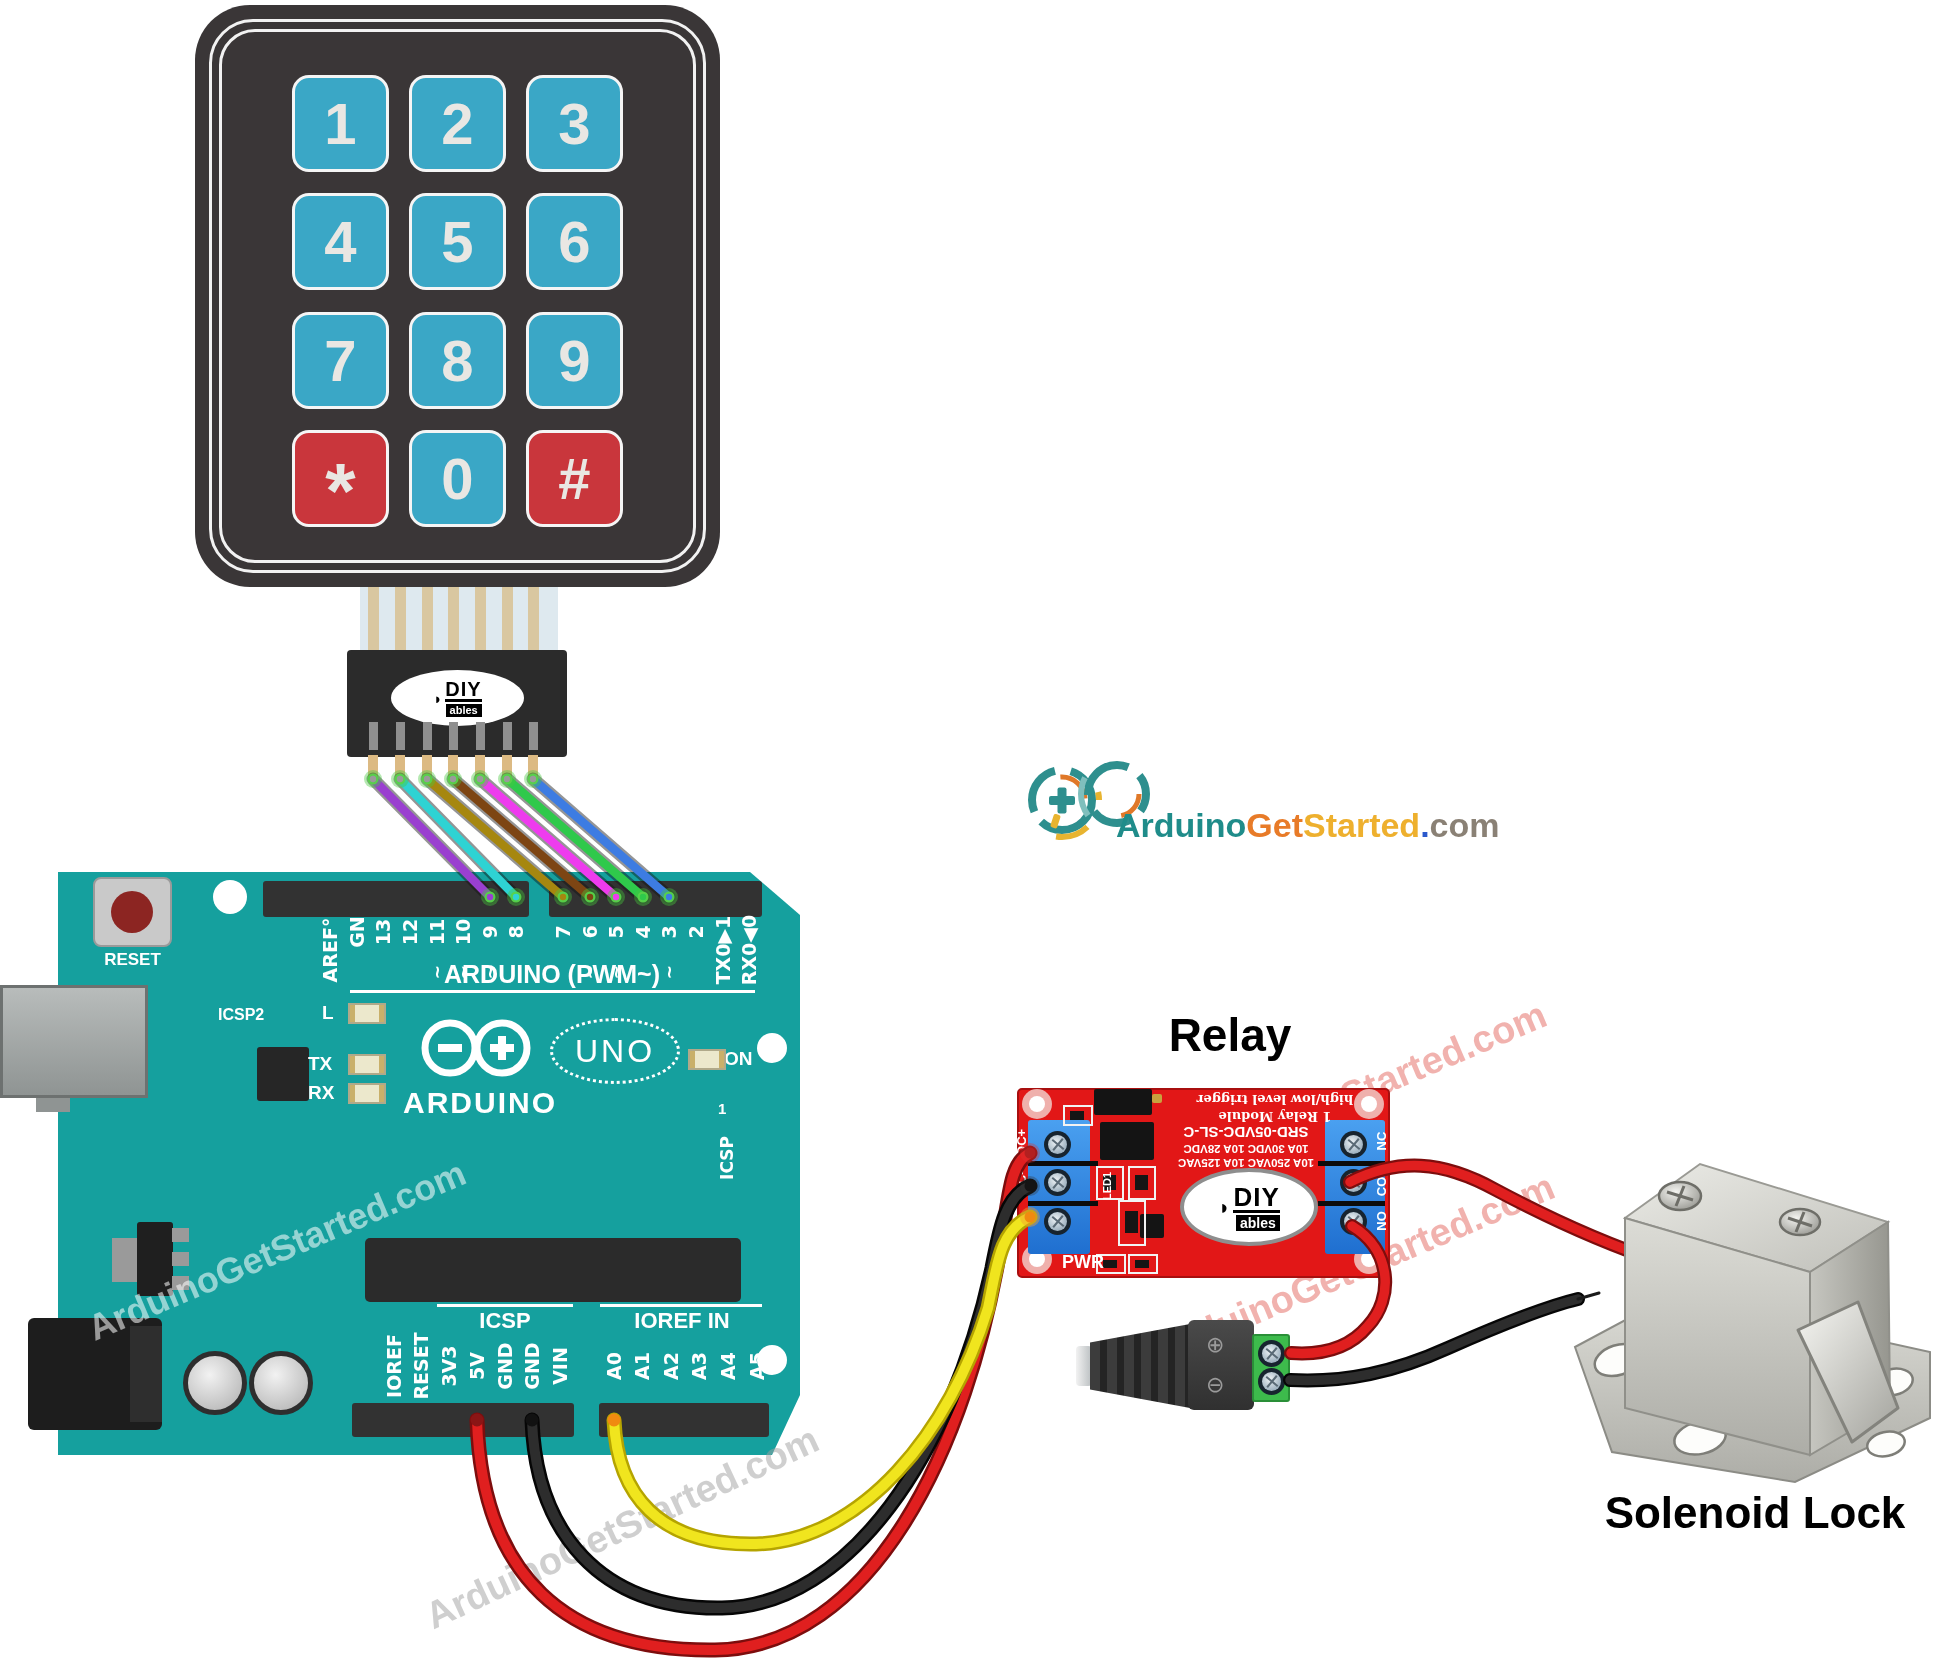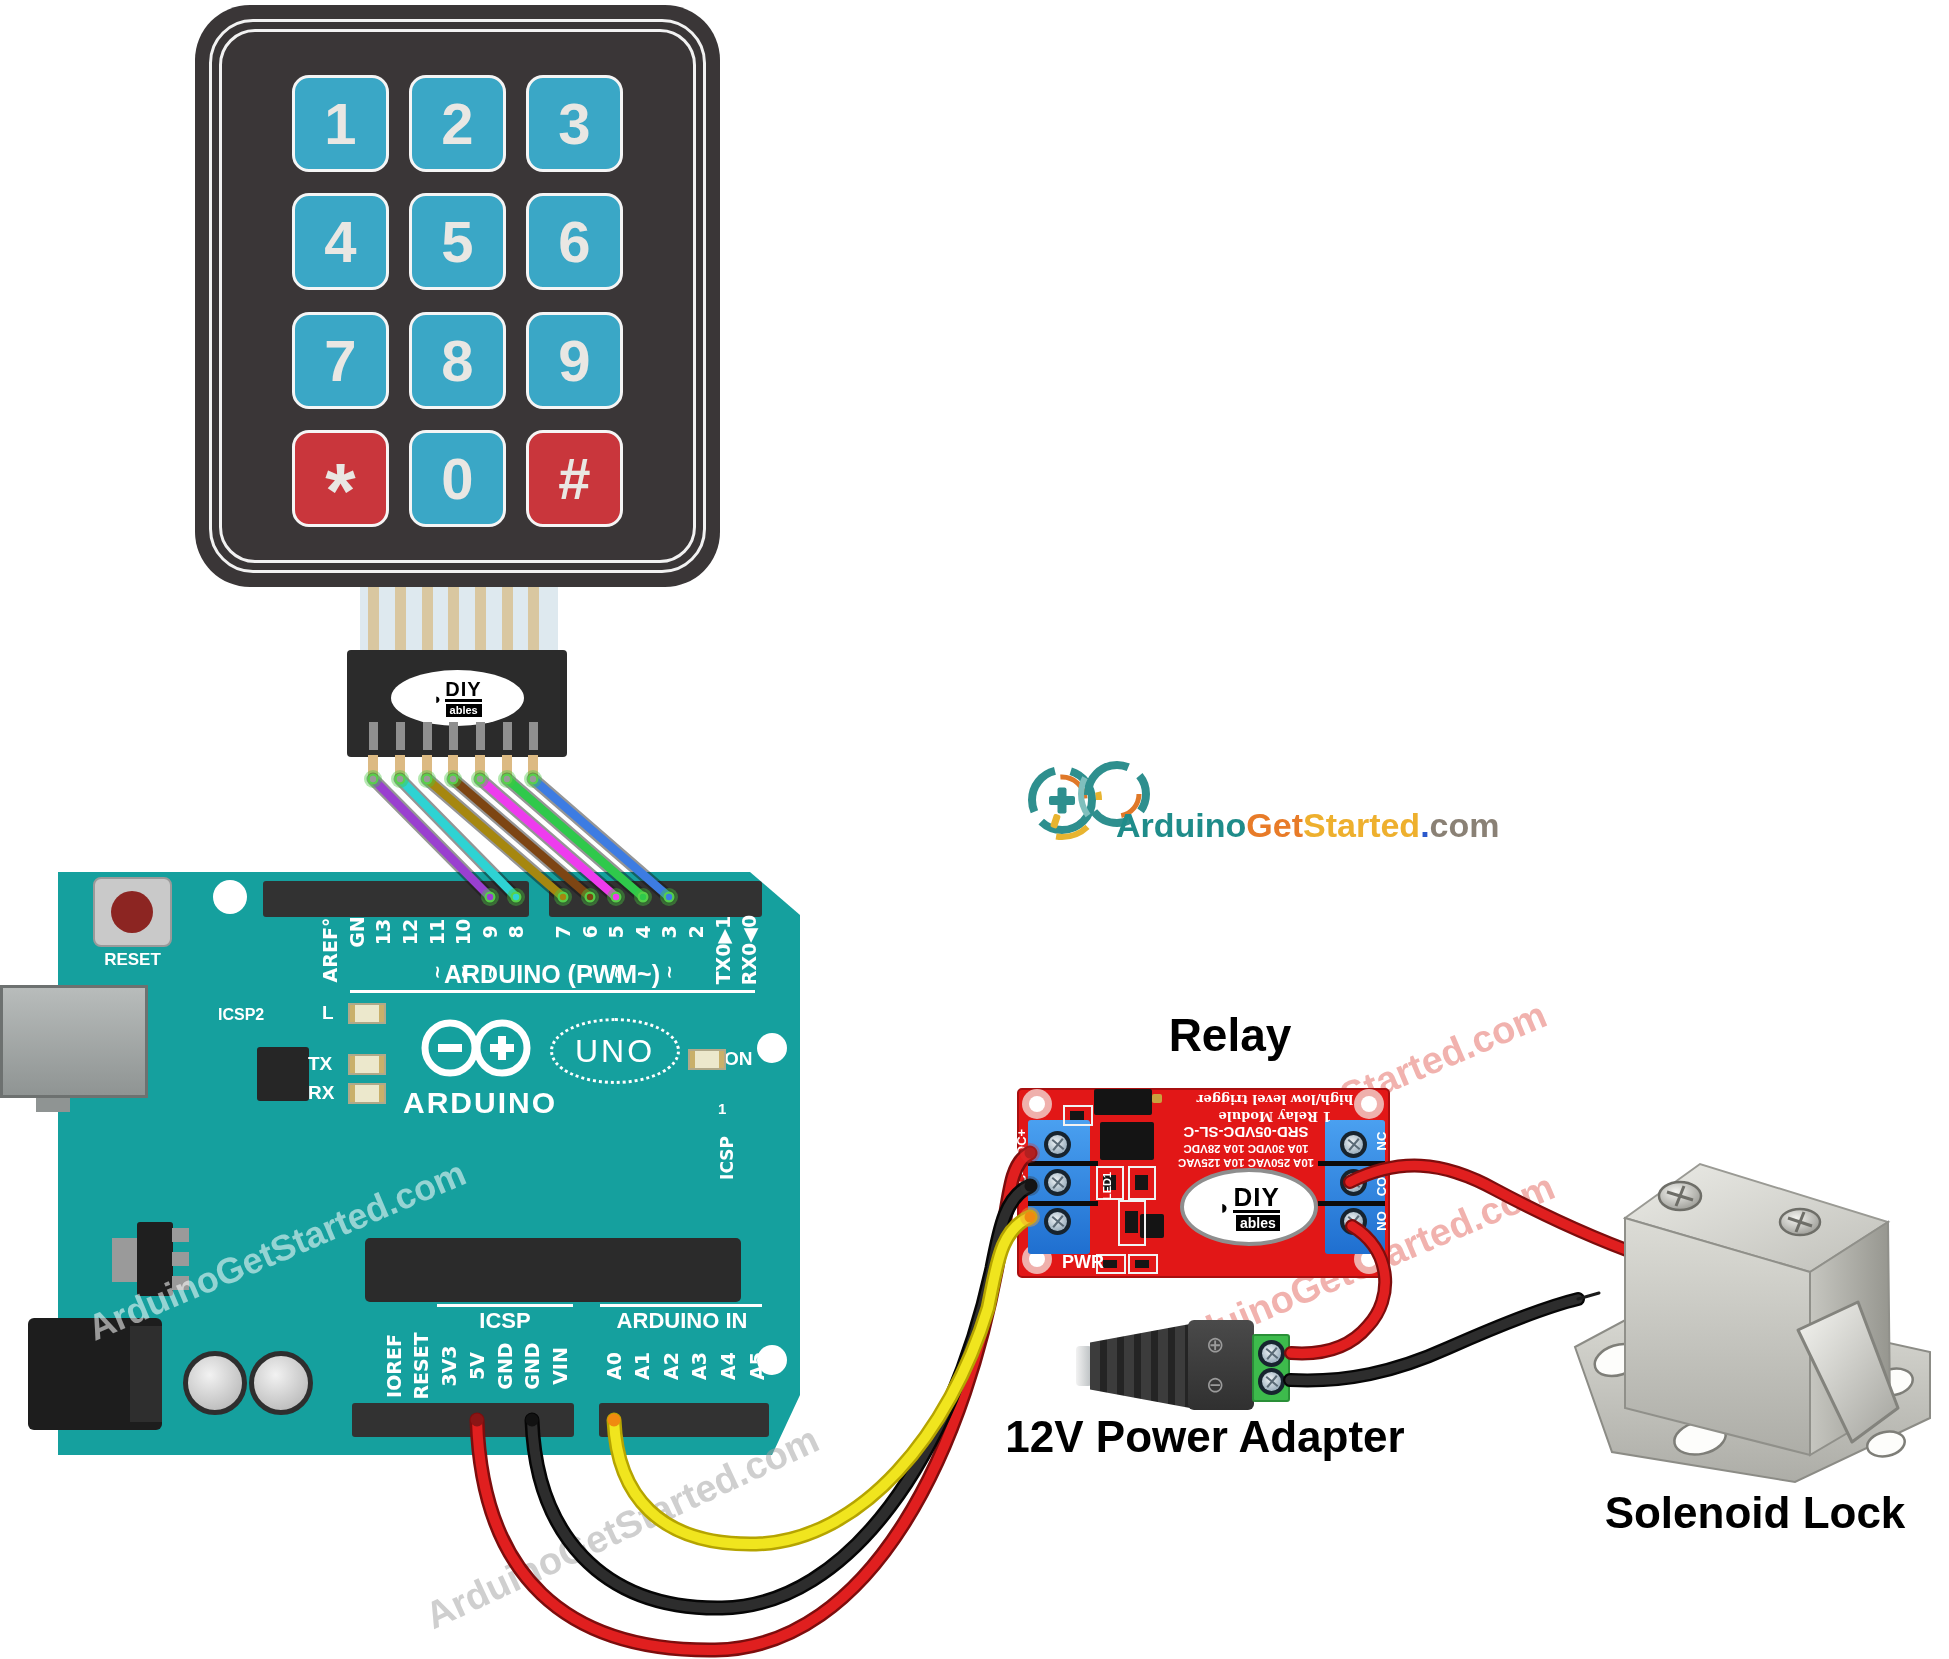--- a/index.html
+++ b/index.html
@@ -336,21 +336,21 @@
       </div>
       <div class="vpin" style="left: 756.5px; top: 1366px;">
         <span>A5</span>
       </div>
     </div>
 
   <div class="wcap" style="left:432px;top:960px;width:240px;font-size:25px;">ARDUINO (PWM~)</div>
   <div class="wline" style="left:350px;top:990px;width:405px;"></div>
   <div class="wcap" style="left:445px;top:1308px;width:120px;font-size:22px;">ICSP</div>
   <div class="wline" style="left:437px;top:1304px;width:136px;"></div>
-  <div class="wcap" style="left:598px;top:1308px;width:168px;font-size:22px;">ARDUINO IN</div>
+  <div class="wcap" style="left:598px;top:1308px;width:168px;font-size:22px;">IOREF IN</div>
   <div class="wline" style="left:600px;top:1304px;width:162px;"></div>
   <div class="wcap" style="left:400px;top:1086px;width:160px;font-size:30px;letter-spacing:2px;">ARDUINO</div>
   <div class="abs" style="left:550px;top:1018px;width:124px;height:60px;border:3px dotted #fff;border-radius:50%;
        display:flex;align-items:center;justify-content:center;color:#fff;font-size:32px;letter-spacing:3px;z-index:3;">
       <span>UNO</span>
     </div>
   <svg class="abs" style="left:405px;top:1010px;z-index:3;" width="290" height="80">
     <circle cx="45" cy="38" r="25" fill="none" stroke="#fff" stroke-width="7"></circle>
     <circle cx="97" cy="38" r="25" fill="none" stroke="#fff" stroke-width="7"></circle>
     <rect x="33" y="34" width="24" height="8" fill="#fff"></rect>
@@ -474,21 +474,20 @@
   <div class="abs adp" style="left:1252px;top:1334px;width:38px;height:68px;background:#3dbb4c;
        border:2px solid #2a8f38;border-radius:3px;box-sizing:border-box;"></div>
   <div class="screw adp" style="left:1258px;top:1340px;">
       <i></i>
     </div>
   <div class="screw adp" style="left:1258px;top:1368px;">
       <i></i>
     </div>
 
   <div class="biglbl" style="left:1135px;top:1008px;width:190px;font-size:46px;">Relay</div>
-  <div class="biglbl" style="left:955px;top:1412px;width:500px;font-size:44px;">12V Power Adapter</div>
   <div class="biglbl" style="left:1555px;top:1488px;width:400px;font-size:44px;">Solenoid Lock</div>
 
   <svg id="logosvg" width="175" height="112" viewBox="0 0 175 112">
     <circle cx="60" cy="54" r="30" fill="none" stroke="#2e8f8e" stroke-width="8" stroke-dasharray="70 12 52 16"></circle>
     <circle cx="60" cy="54" r="37" fill="none" stroke="#e8b430" stroke-width="6" stroke-dasharray="34 160" stroke-dashoffset="-30"></circle>
     <circle cx="60" cy="54" r="23" fill="none" stroke="#e07828" stroke-width="5" stroke-dasharray="36 120" stroke-dashoffset="50"></circle>
     <circle cx="115" cy="48" r="29" fill="none" stroke="#2e8f8e" stroke-width="8" stroke-dasharray="58 14 40 18" stroke-dashoffset="40"></circle>
     <circle cx="115" cy="48" r="36" fill="none" stroke="#7fbfbd" stroke-width="6" stroke-dasharray="40 150" stroke-dashoffset="100"></circle>
     <circle cx="115" cy="48" r="22" fill="none" stroke="#e07828" stroke-width="5" stroke-dasharray="30 120"></circle>
     <rect x="47" y="50" width="26" height="9" rx="2" fill="#2e8f8e"></rect>

